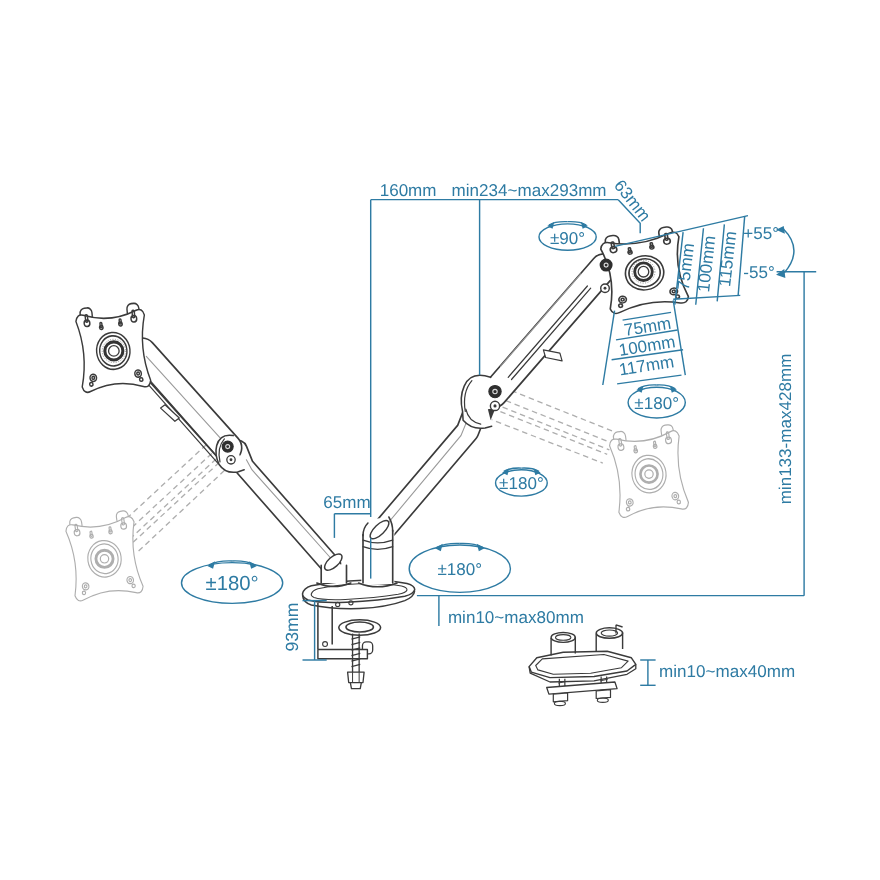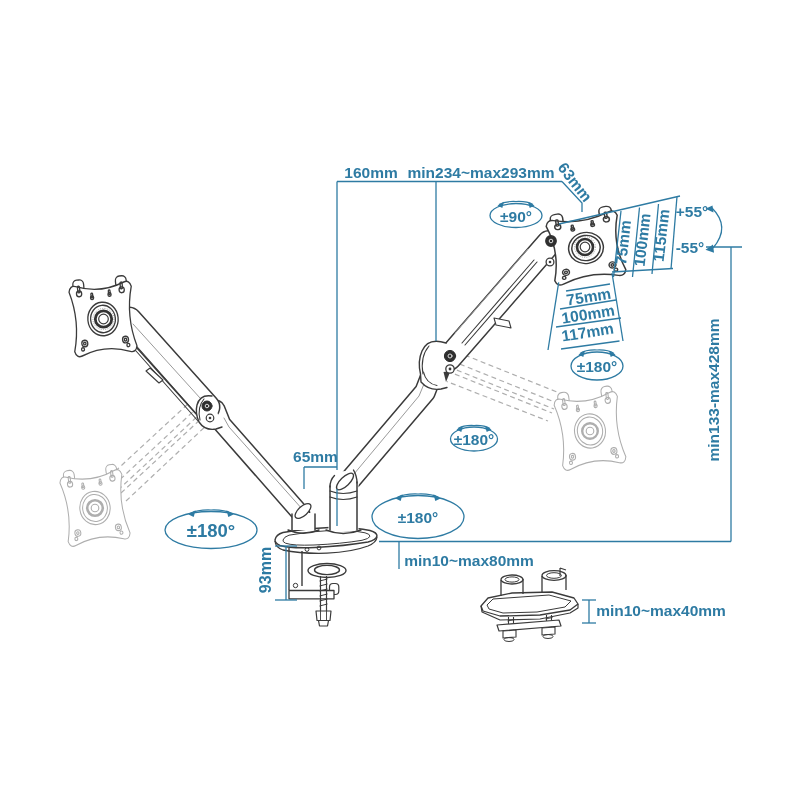--- a/index.html
+++ b/index.html
@@ -1,16 +1,16 @@
 <!DOCTYPE html>
 <html><head>
 <meta charset="utf-8">
 <style>
   html,body{margin:0;padding:0;background:#fff;}
-  .wrap{width:800px;height:800px;position:relative;background:#fff;font-weight:bold;}
+  .wrap{width:800px;height:800px;position:relative;background:#fff;}
   text{font-family:"Liberation Sans",sans-serif;fill:#2e7ba3;}
 </style>
 </head>
 <body>
 <div class="wrap">
 <svg width="800" height="800" viewBox="0 0 800 800">
 <rect x="0" y="0" width="800" height="800" fill="#ffffff"></rect>
 <defs>
 <g id="plate">
   <rect x="-28.8" y="-40" width="11.6" height="12" rx="4.5" fill="#fff"></rect>

